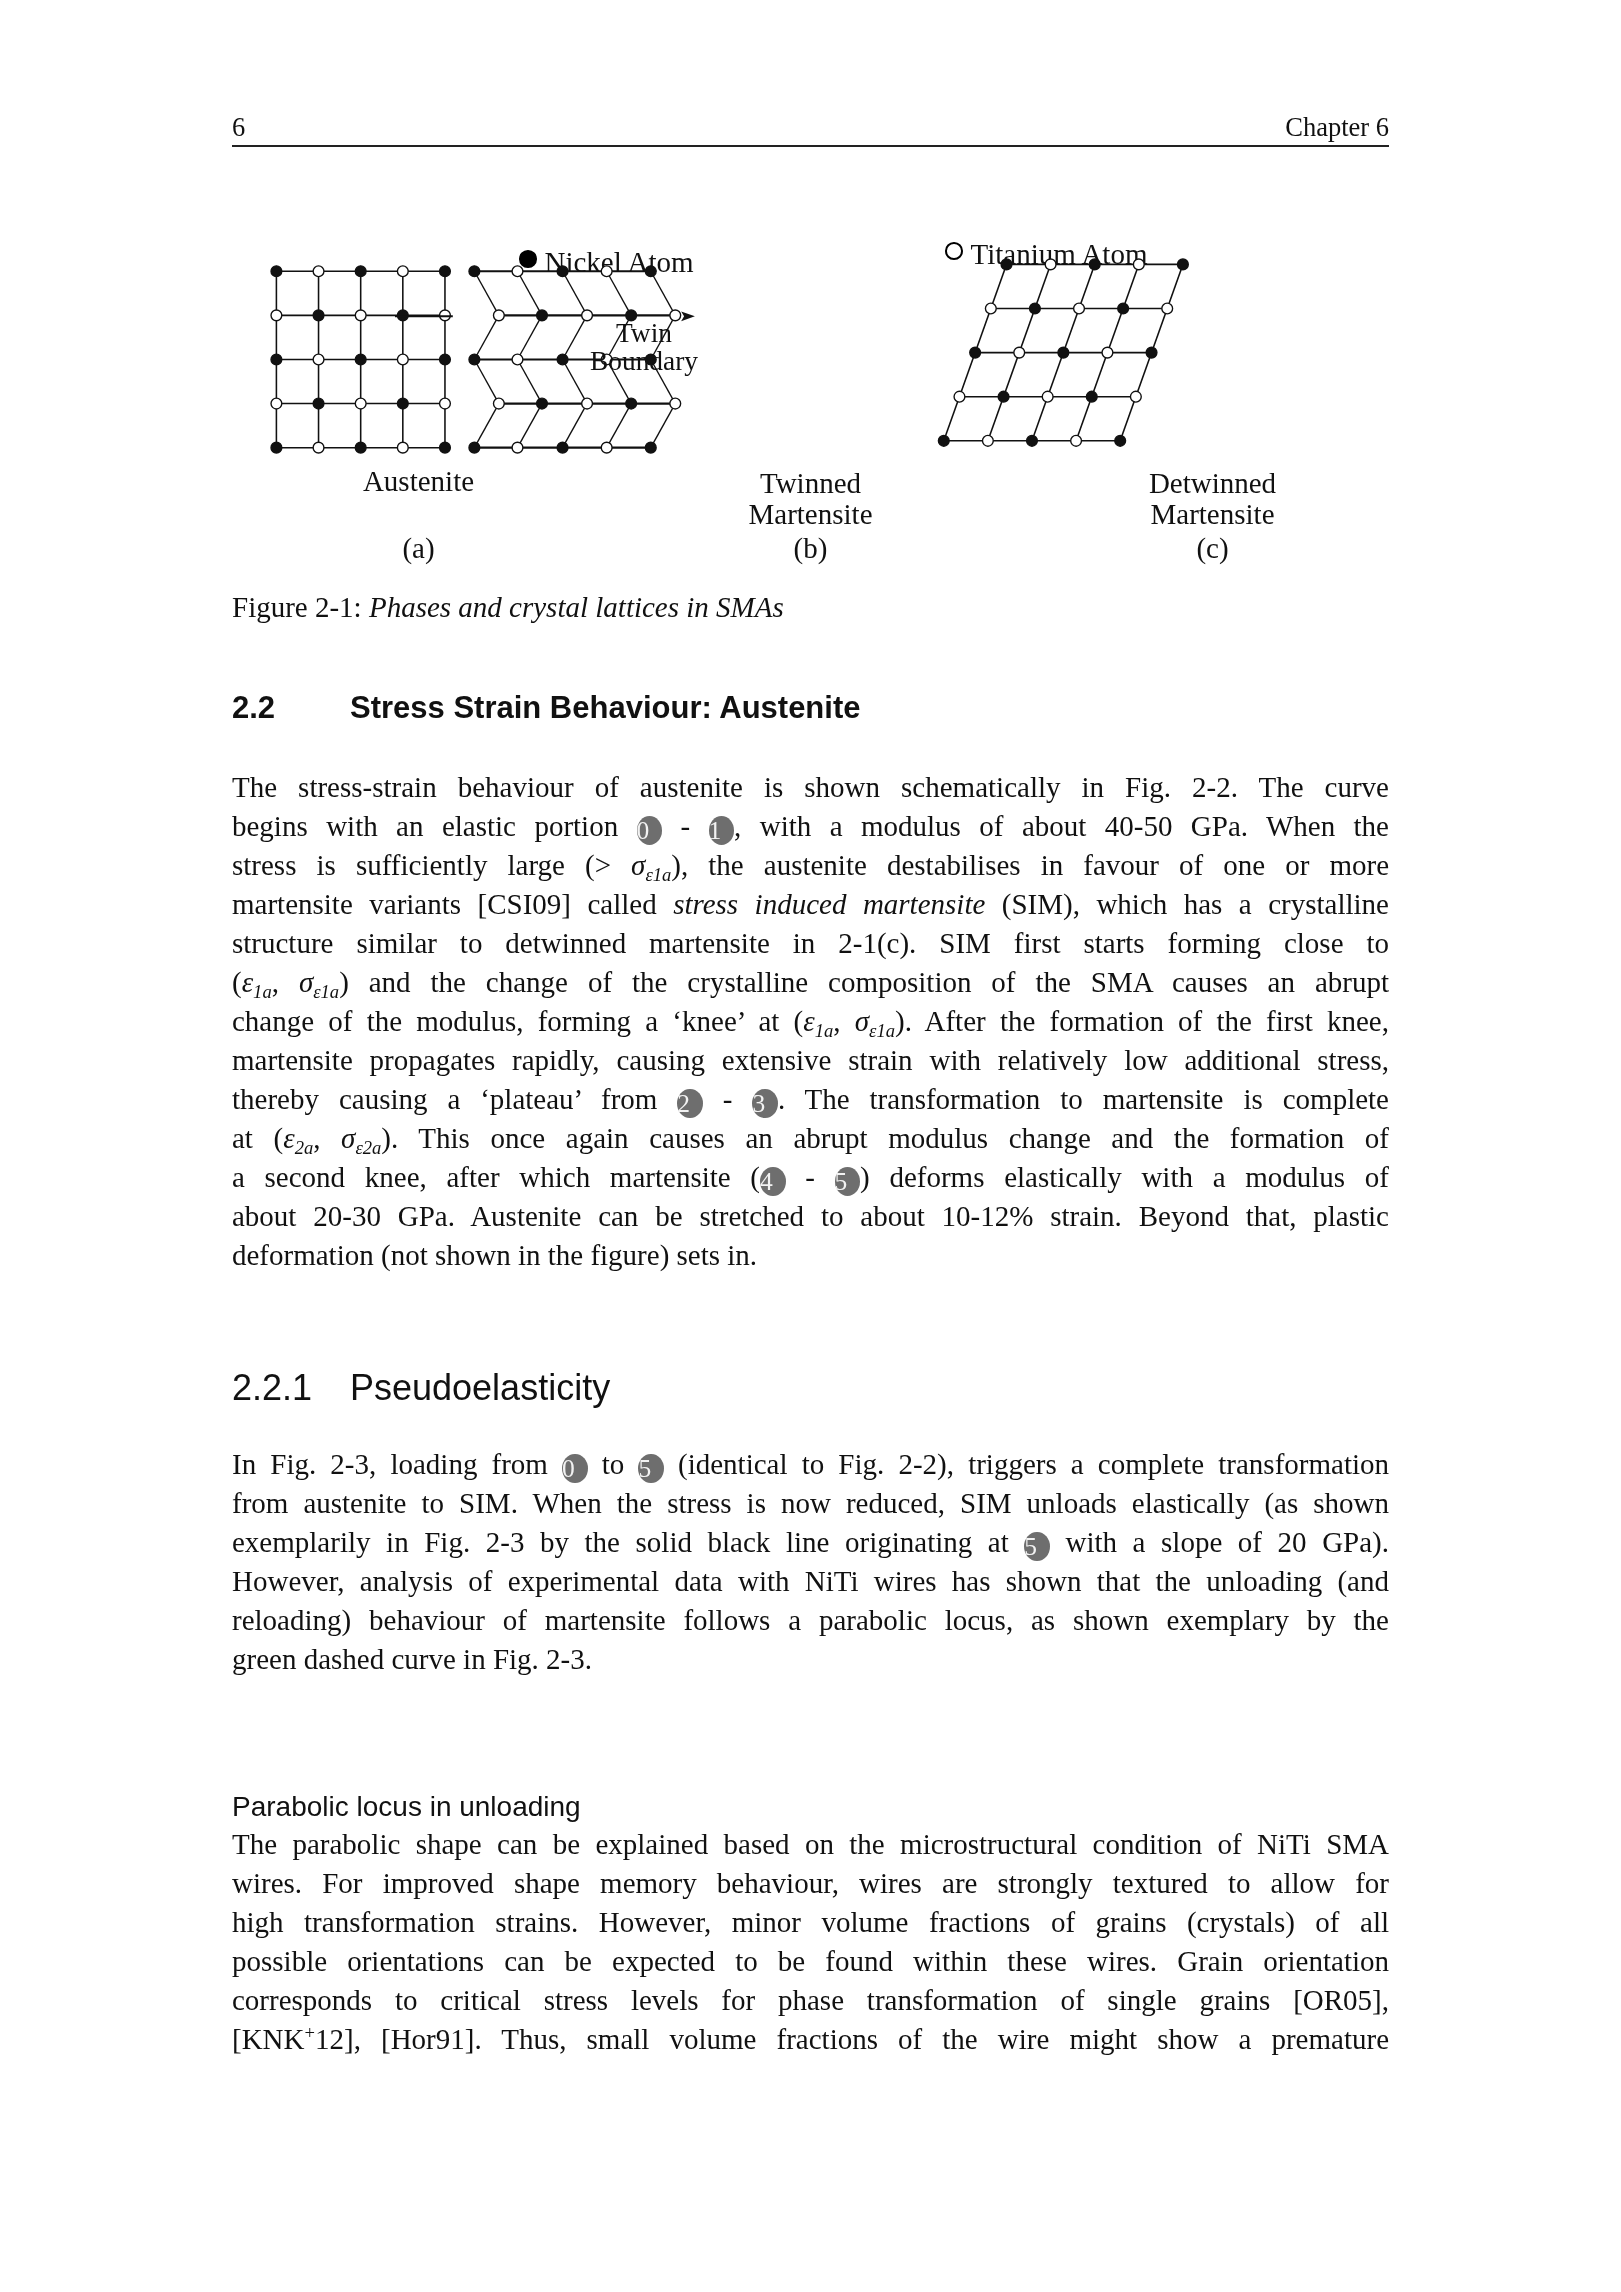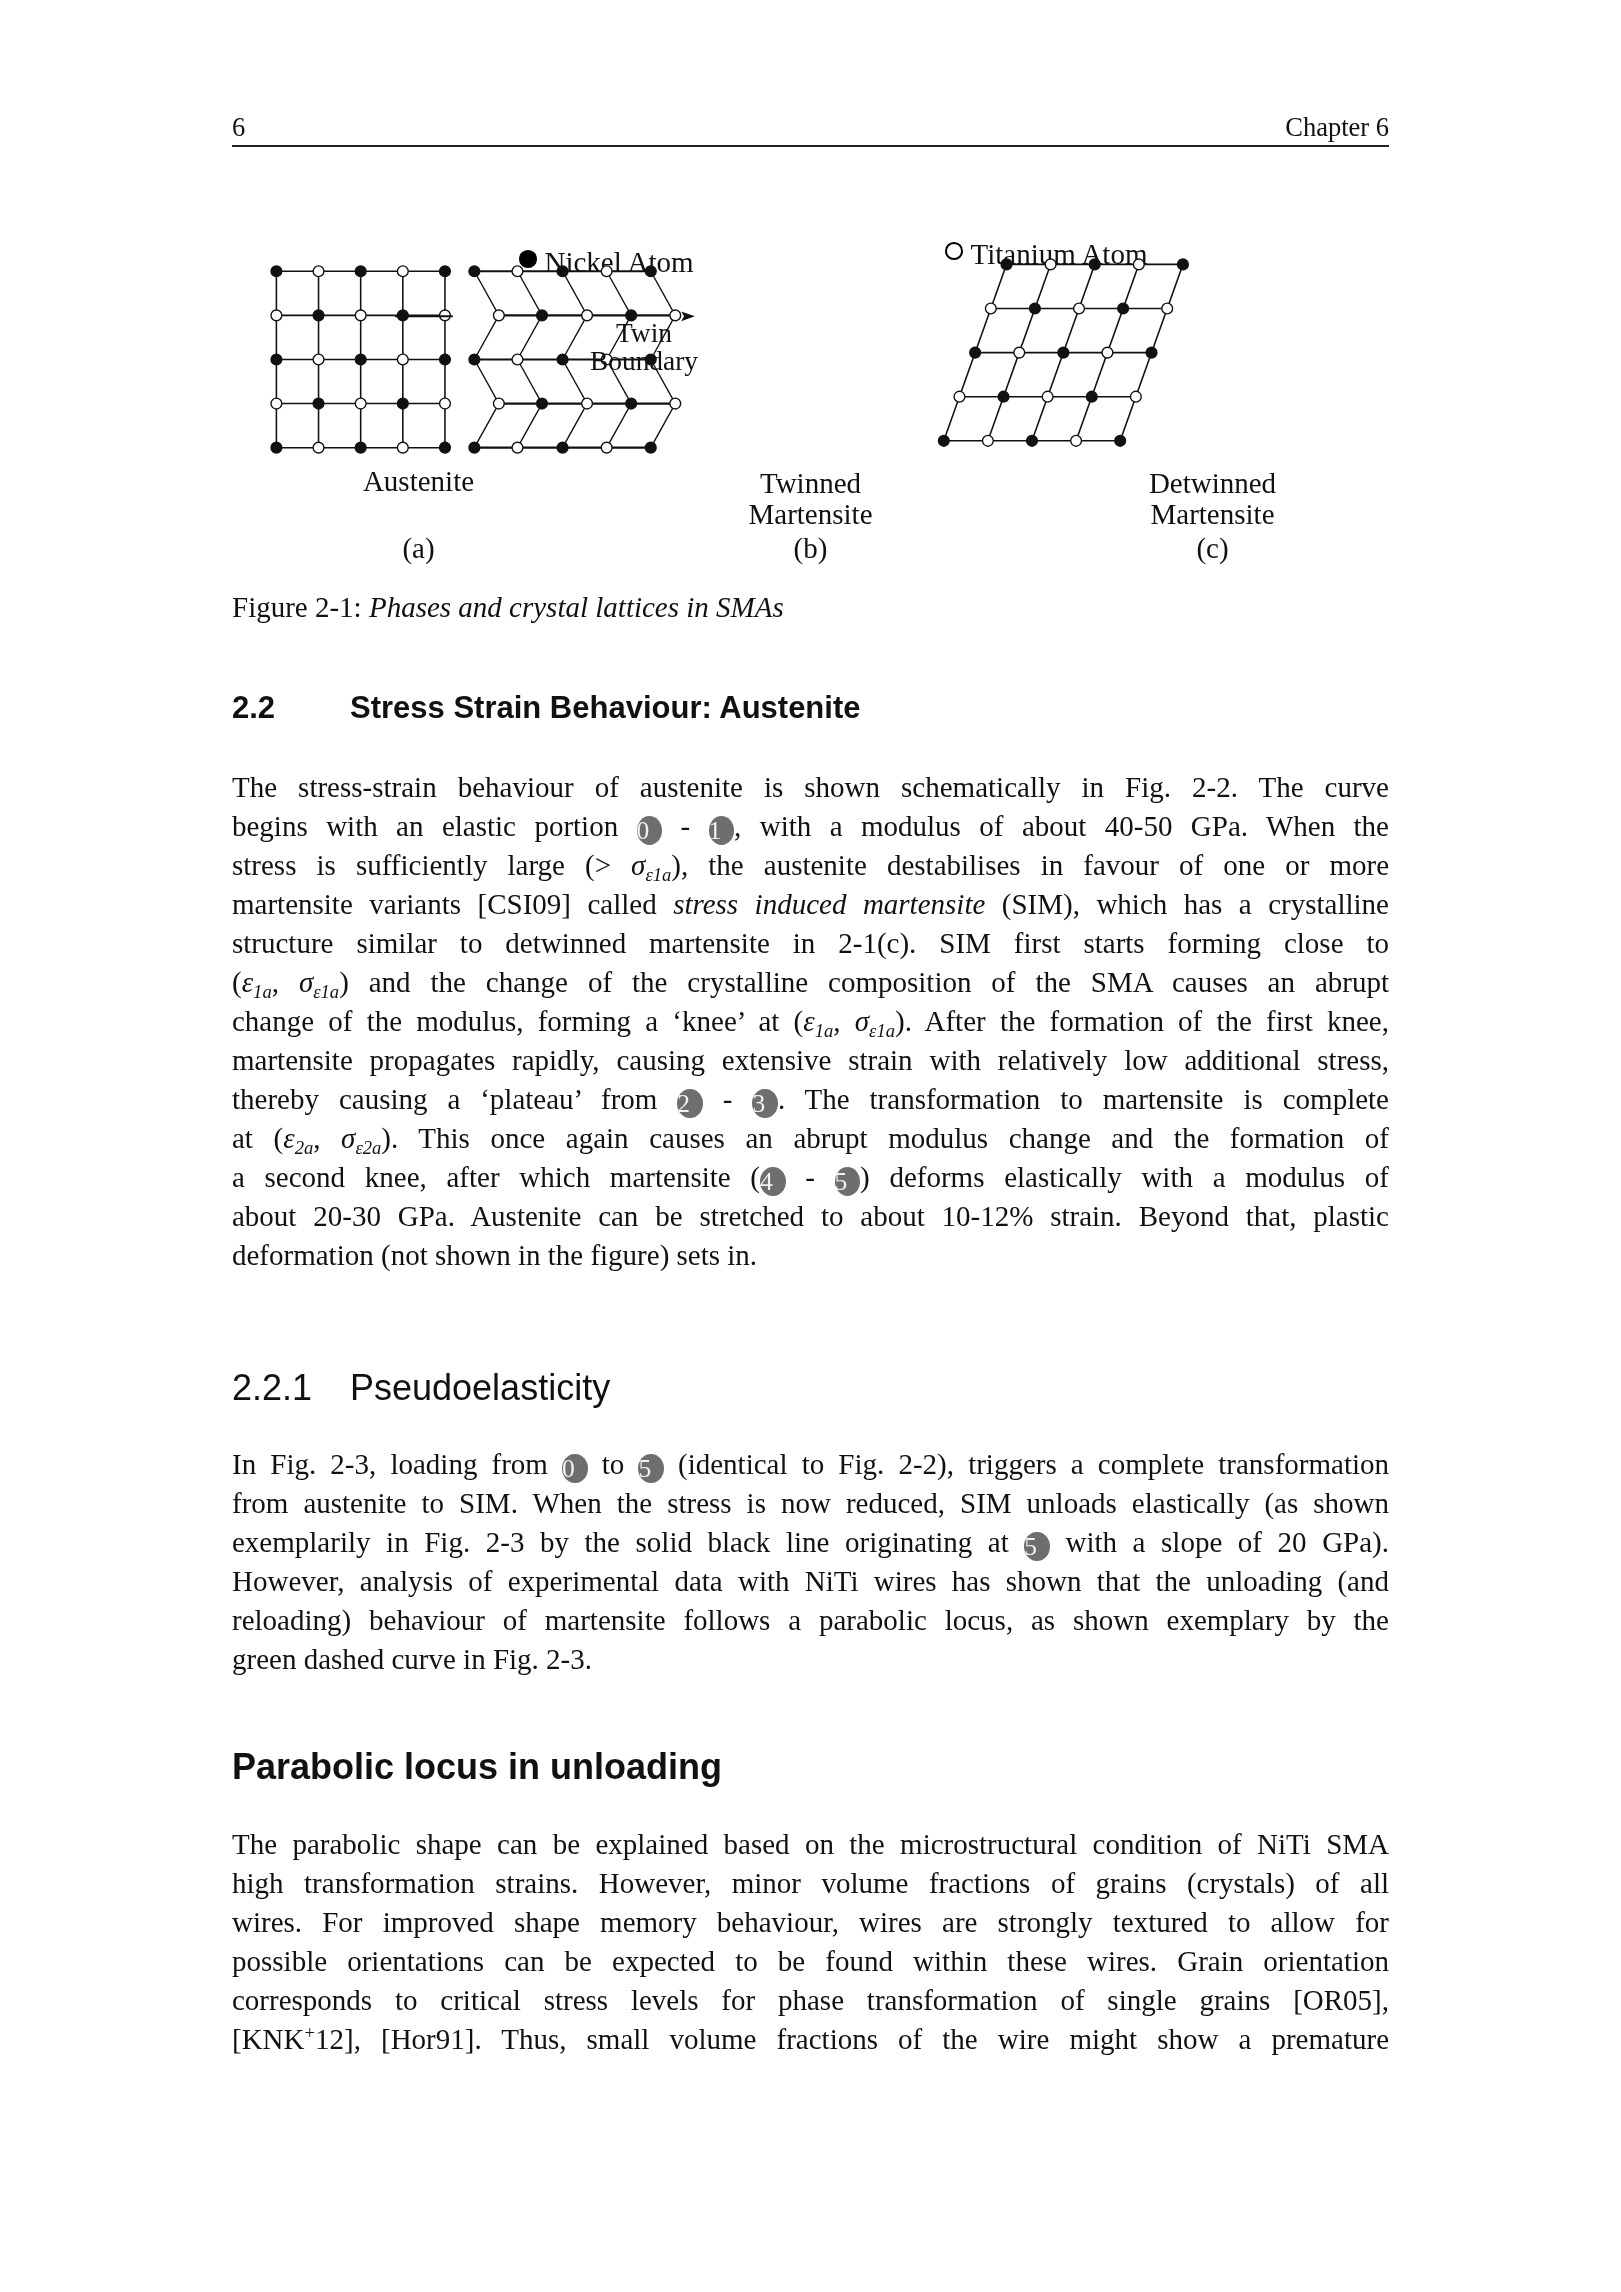--- a/index.html
+++ b/index.html
@@ -22,21 +22,21 @@
   svg.lat { position: absolute; overflow: visible; }
 
   .caption { position: absolute; top: 590px; left: 0; font-size: 29px; line-height: 35px; white-space: nowrap; }
   .caption i { font-style: italic; text-align: right; }
 
   .h2 { position: absolute; font-family: "Liberation Sans", "DejaVu Sans", sans-serif;
         font-weight: bold; font-size: 31px; line-height: 39px; white-space: nowrap; }
   .h3 { position: absolute; font-family: "Liberation Sans", "DejaVu Sans", sans-serif;
         font-weight: normal; font-size: 36px; line-height: 35px; white-space: nowrap; }
   .h4 { position: absolute; font-family: "Liberation Sans", "DejaVu Sans", sans-serif;
-        font-weight: bold; font-size: 36px; line-height: 35px; white-space: nowrap; }
+        font-weight: normal; font-size: 28px; line-height: 35px; white-space: nowrap; margin-top: 40px; }
   .num { display: inline-block; width: 118px; }
 
   .para { position: absolute; left: 0; width: 1157px; font-size: 29px; line-height: 39px;
           text-align: justify; }
   .para .line { display: block; height: 39px; text-align: justify; text-align-last: justify; white-space: nowrap; overflow: visible; }
   .para .line.last { text-align-last: left; }
   .badge { display: inline-block; width: 25.5px; height: 29px; border-radius: 50%; background: #6e6e6e;
            color: #f2f2f2; font-size: 25.5px; line-height: 29px; text-align: center; vertical-align: -2.9px;
            font-family: "Liberation Serif", serif; }
   i, .it { font-style: italic; }
@@ -242,20 +242,20 @@
       <span class="line">exemplarily in Fig. 2-3 by the solid black line originating at <span class="badge">5</span> with a slope of 20 GPa).</span>
       <span class="line">However, analysis of experimental data with NiTi wires has shown that the unloading (and</span>
       <span class="line">reloading) behaviour of martensite follows a parabolic locus, as shown exemplary by the</span>
       <span class="line last">green dashed curve in Fig. 2-3.</span>
     </div>
 
   <div class="h4" style="top:1749px; left:0;">Parabolic locus in unloading</div>
 
   <div class="para" style="top:1825px;">
       <span class="line">The parabolic shape can be explained based on the microstructural condition of NiTi SMA</span>
+      <span class="line">wires. For improved shape memory behaviour, wires are strongly textured to allow for</span>
       <span class="line">high transformation strains. However, minor volume fractions of grains (crystals) of all</span>
-      <span class="line">wires. For improved shape memory behaviour, wires are strongly textured to allow for</span>
       <span class="line">possible orientations can be expected to be found within these wires. Grain orientation</span>
       <span class="line">corresponds to critical stress levels for phase transformation of single grains [OR05],</span>
       <span class="line">[KNK<sup>+</sup>12], [Hor91]. Thus, small volume fractions of the wire might show a premature</span>
     </div>
 </div>
 
 
 </body></html>

